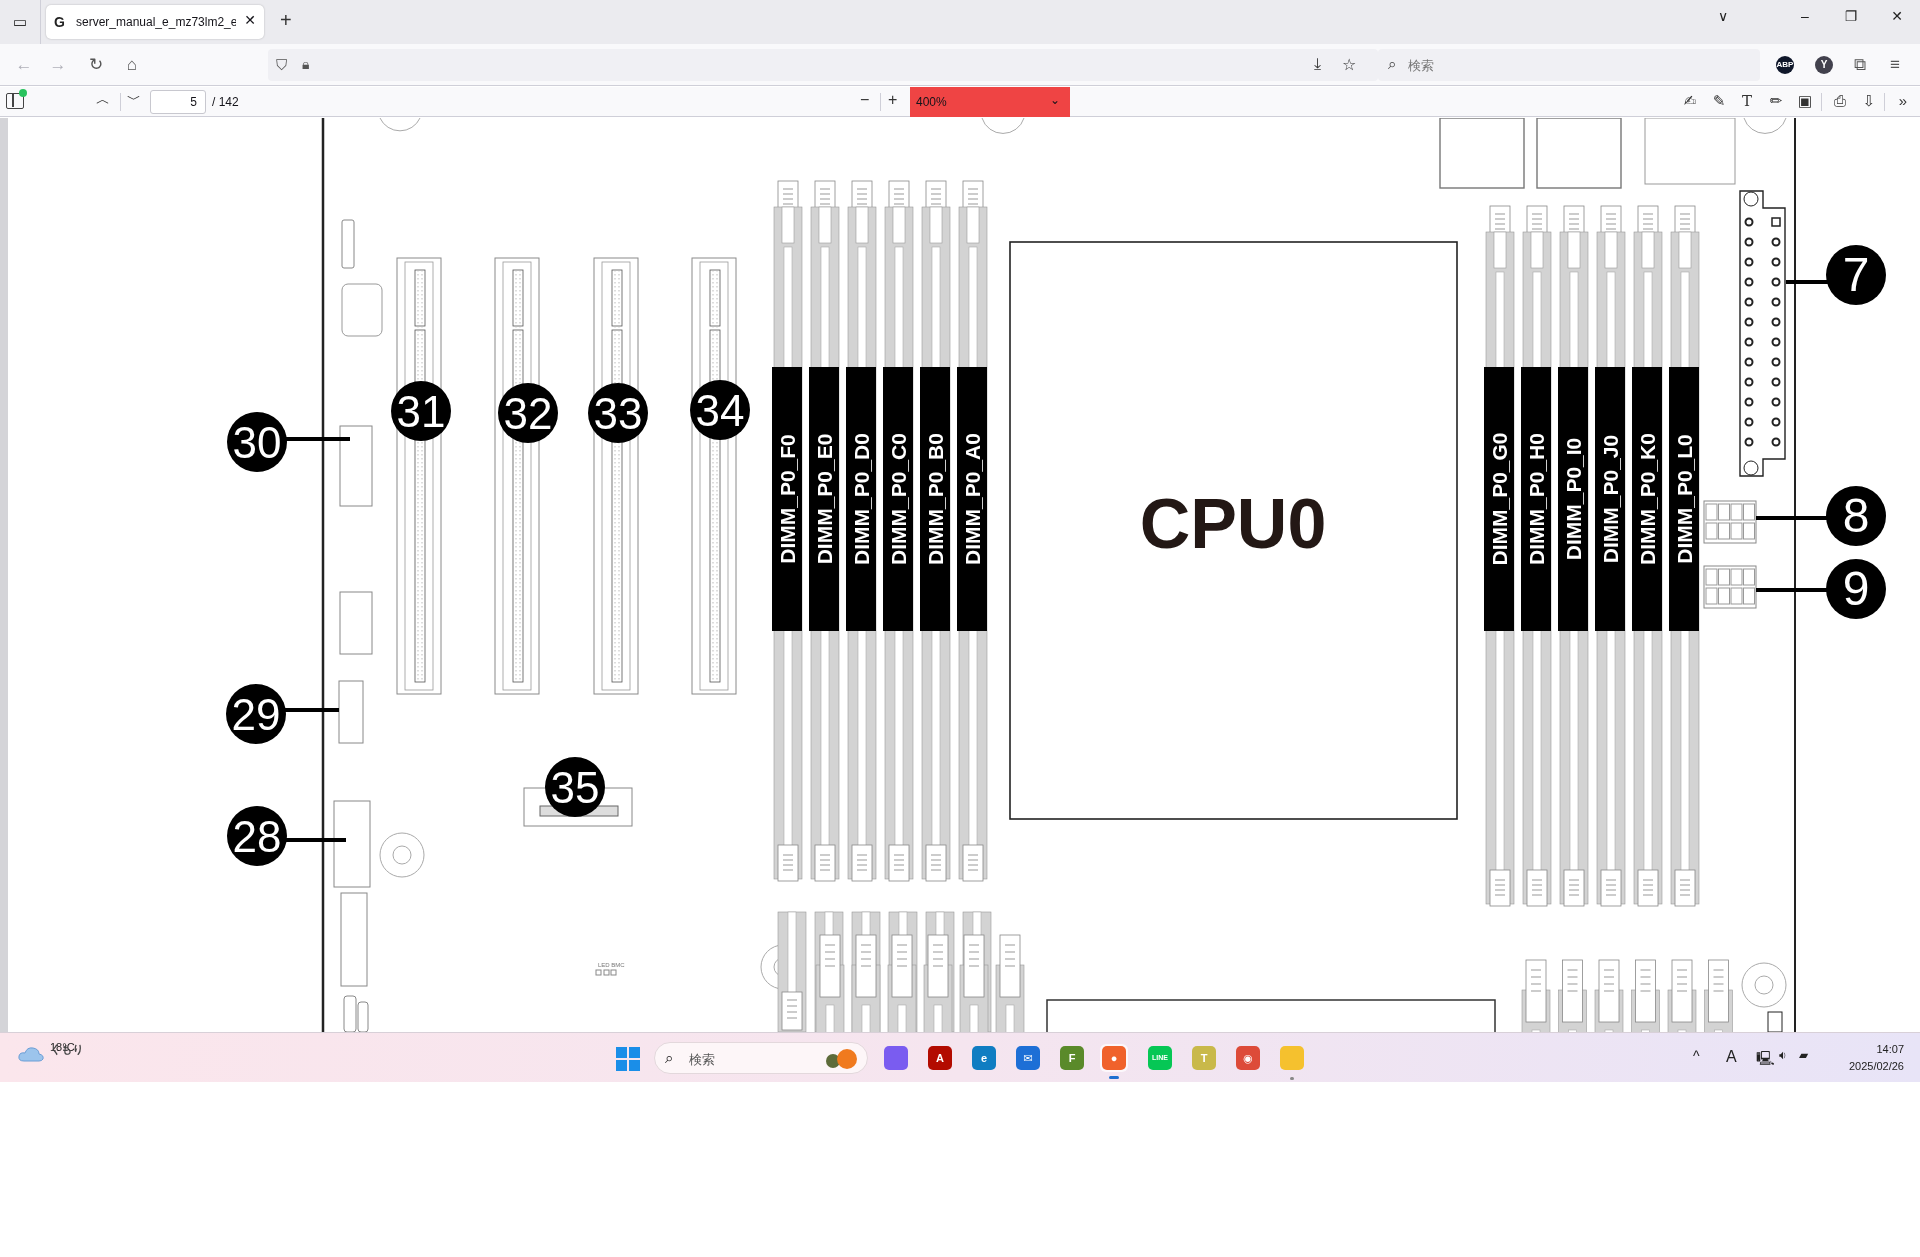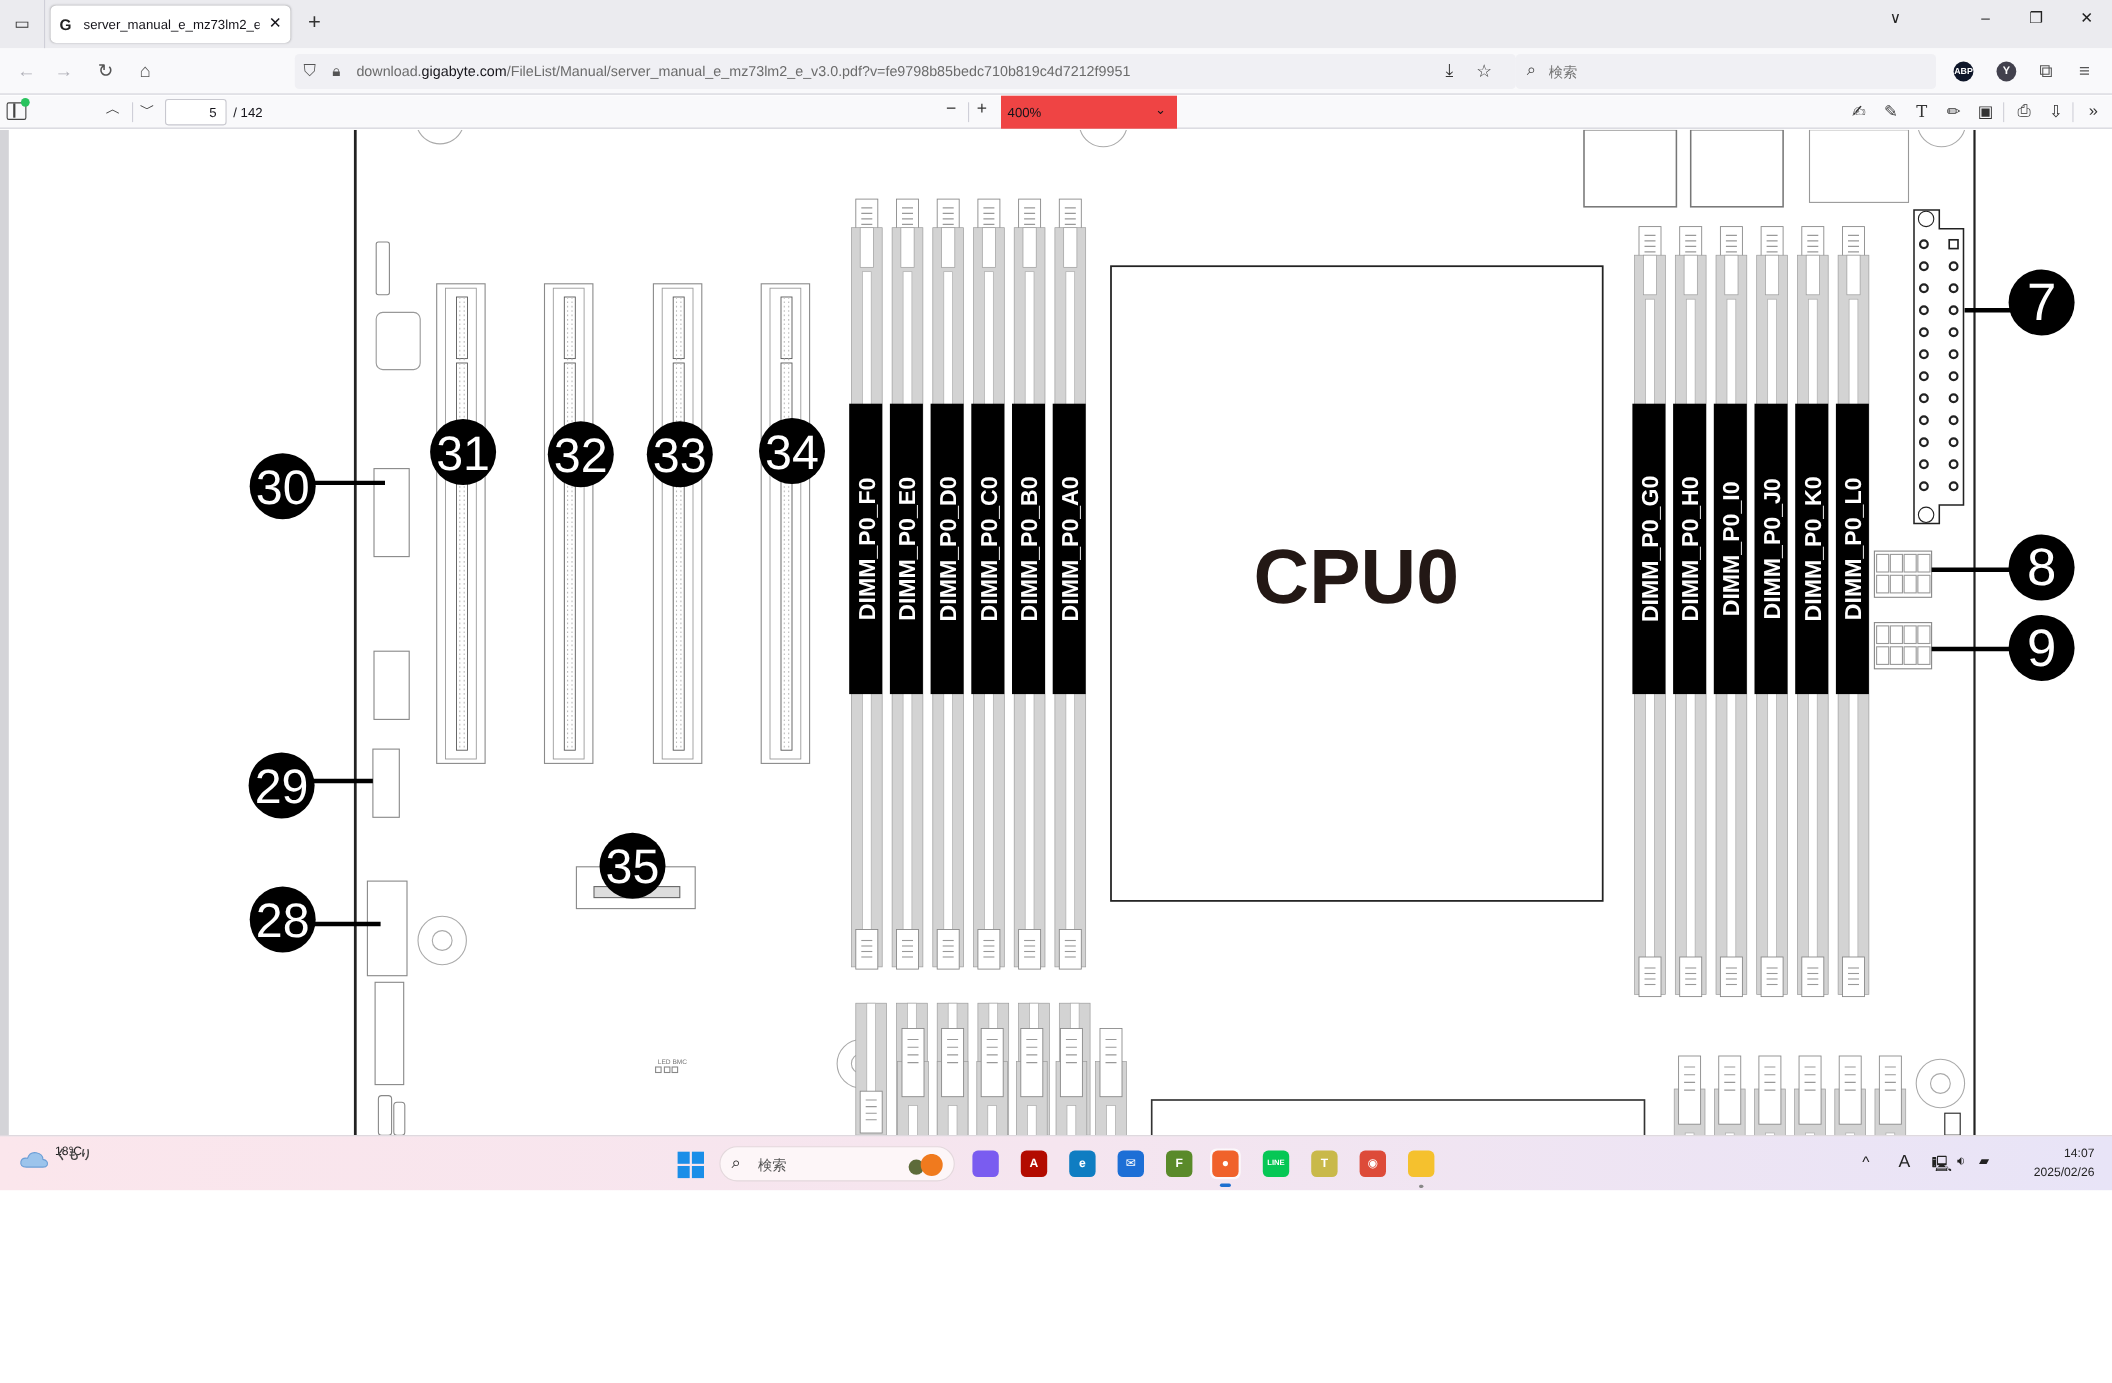--- a/index.html
+++ b/index.html
@@ -93,21 +93,20 @@
   </div>
 
   <div class="navbar">
     <div class="navbtn disabled" style="left:12px;">←</div>
     <div class="navbtn disabled" style="left:46px;">→</div>
     <div class="navbtn" style="left:84px;">↻</div>
     <div class="navbtn" style="left:120px;">⌂</div>
     <div class="urlbar">
       <span class="shield">⛉</span>
       <span class="lock">🔒︎</span>
-      <span class="url"><span>download.</span><span class="dom">gigabyte.com</span><span>/FileList/Manual/server_manual_e_mz73lm2_e_v3.0.pdf?v=fe9798b85bedc710b819c4d7212f9951</span></span>
       <span class="ub-icon" style="left:1046px;">⤓</span>
       <span class="ub-icon" style="left:1074px;">☆</span>
     </div>
     <div class="searchbar">
       <span class="mag">⌕</span>
       <input type="text" placeholder="検索" style="">
     </div>
     <div class="ext" style="left:1776px; background:#0f172a;">ABP</div>
     <div class="ext" style="left:1815px; background:#42414d; font-size:10px;">Y</div>
     <div class="navbtn" style="left:1848px;">⧉</div>

